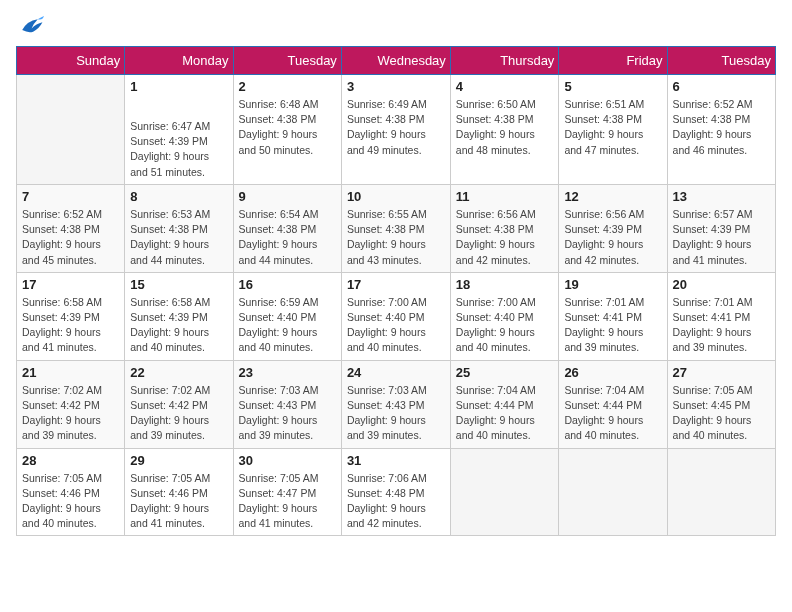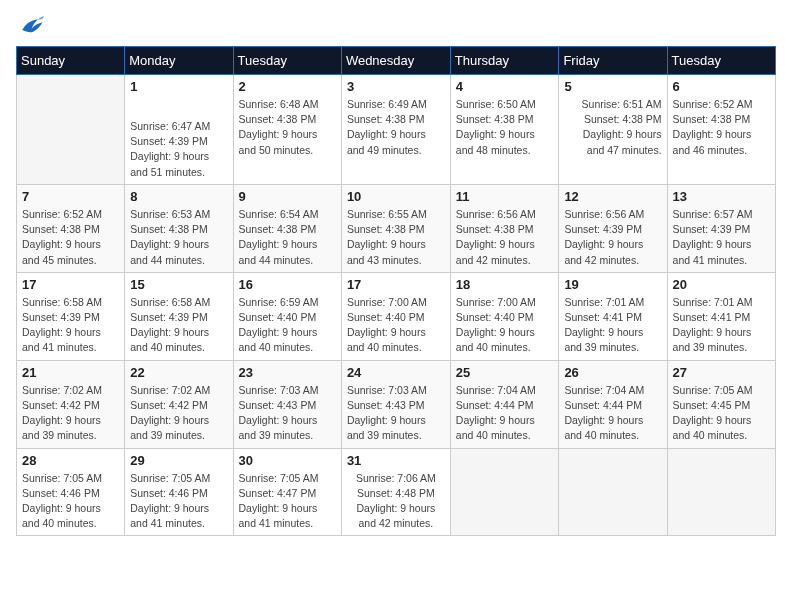--- a/index.html
+++ b/index.html
@@ -46,24 +46,24 @@
     .location-title {
       font-size: 15px;
       color: #555;
     }
     .calendar {
       width: 100%;
       border-collapse: collapse;
       font-size: 11px;
     }
     .calendar th {
-      background-color: #0f172a;
+      background-color: #be185d;
       color: #fff;
       padding: 6px 4px;
-      text-align: left;
+      text-align: right;
       font-size: 13px;
       font-weight: normal;
       border: 1px solid #2a6db5;
     }
     .calendar td {
       vertical-align: top;
       border: 1px solid #ccc;
       padding: 4px 5px;
       width: 110px;
       min-height: 80px;
@@ -145,21 +145,21 @@
         </td>
         <td>
           <span class="day-number">4</span>
           <div class="day-info" style="white-space: pre-line;">Sunrise: 6:50 AM
 Sunset: 4:38 PM
 Daylight: 9 hours
 and 48 minutes.</div>
         </td>
         <td>
           <span class="day-number">5</span>
-          <div class="day-info" style="white-space: pre-line; text-align: right;">Sunrise: 6:51 AM
+          <div class="day-info" style="white-space: pre-line;">Sunrise: 6:51 AM
 Sunset: 4:38 PM
 Daylight: 9 hours
 and 47 minutes.</div>
         </td>
         <td>
           <span class="day-number">6</span>
           <div class="day-info" style="white-space: pre-line;">Sunrise: 6:52 AM
 Sunset: 4:38 PM
 Daylight: 9 hours
 and 46 minutes.</div>
@@ -335,21 +335,21 @@
         </td>
         <td>
           <span class="day-number">30</span>
           <div class="day-info" style="white-space: pre-line;">Sunrise: 7:05 AM
 Sunset: 4:47 PM
 Daylight: 9 hours
 and 41 minutes.</div>
         </td>
         <td>
           <span class="day-number">31</span>
-          <div class="day-info" style="white-space: pre-line; text-align: center;">Sunrise: 7:06 AM
+          <div class="day-info" style="white-space: pre-line;">Sunrise: 7:06 AM
 Sunset: 4:48 PM
 Daylight: 9 hours
 and 42 minutes.</div>
         </td>
         <td class="empty"></td>
         <td class="empty"></td>
         <td class="empty"></td>
       </tr>
     </tbody>
 </table>

